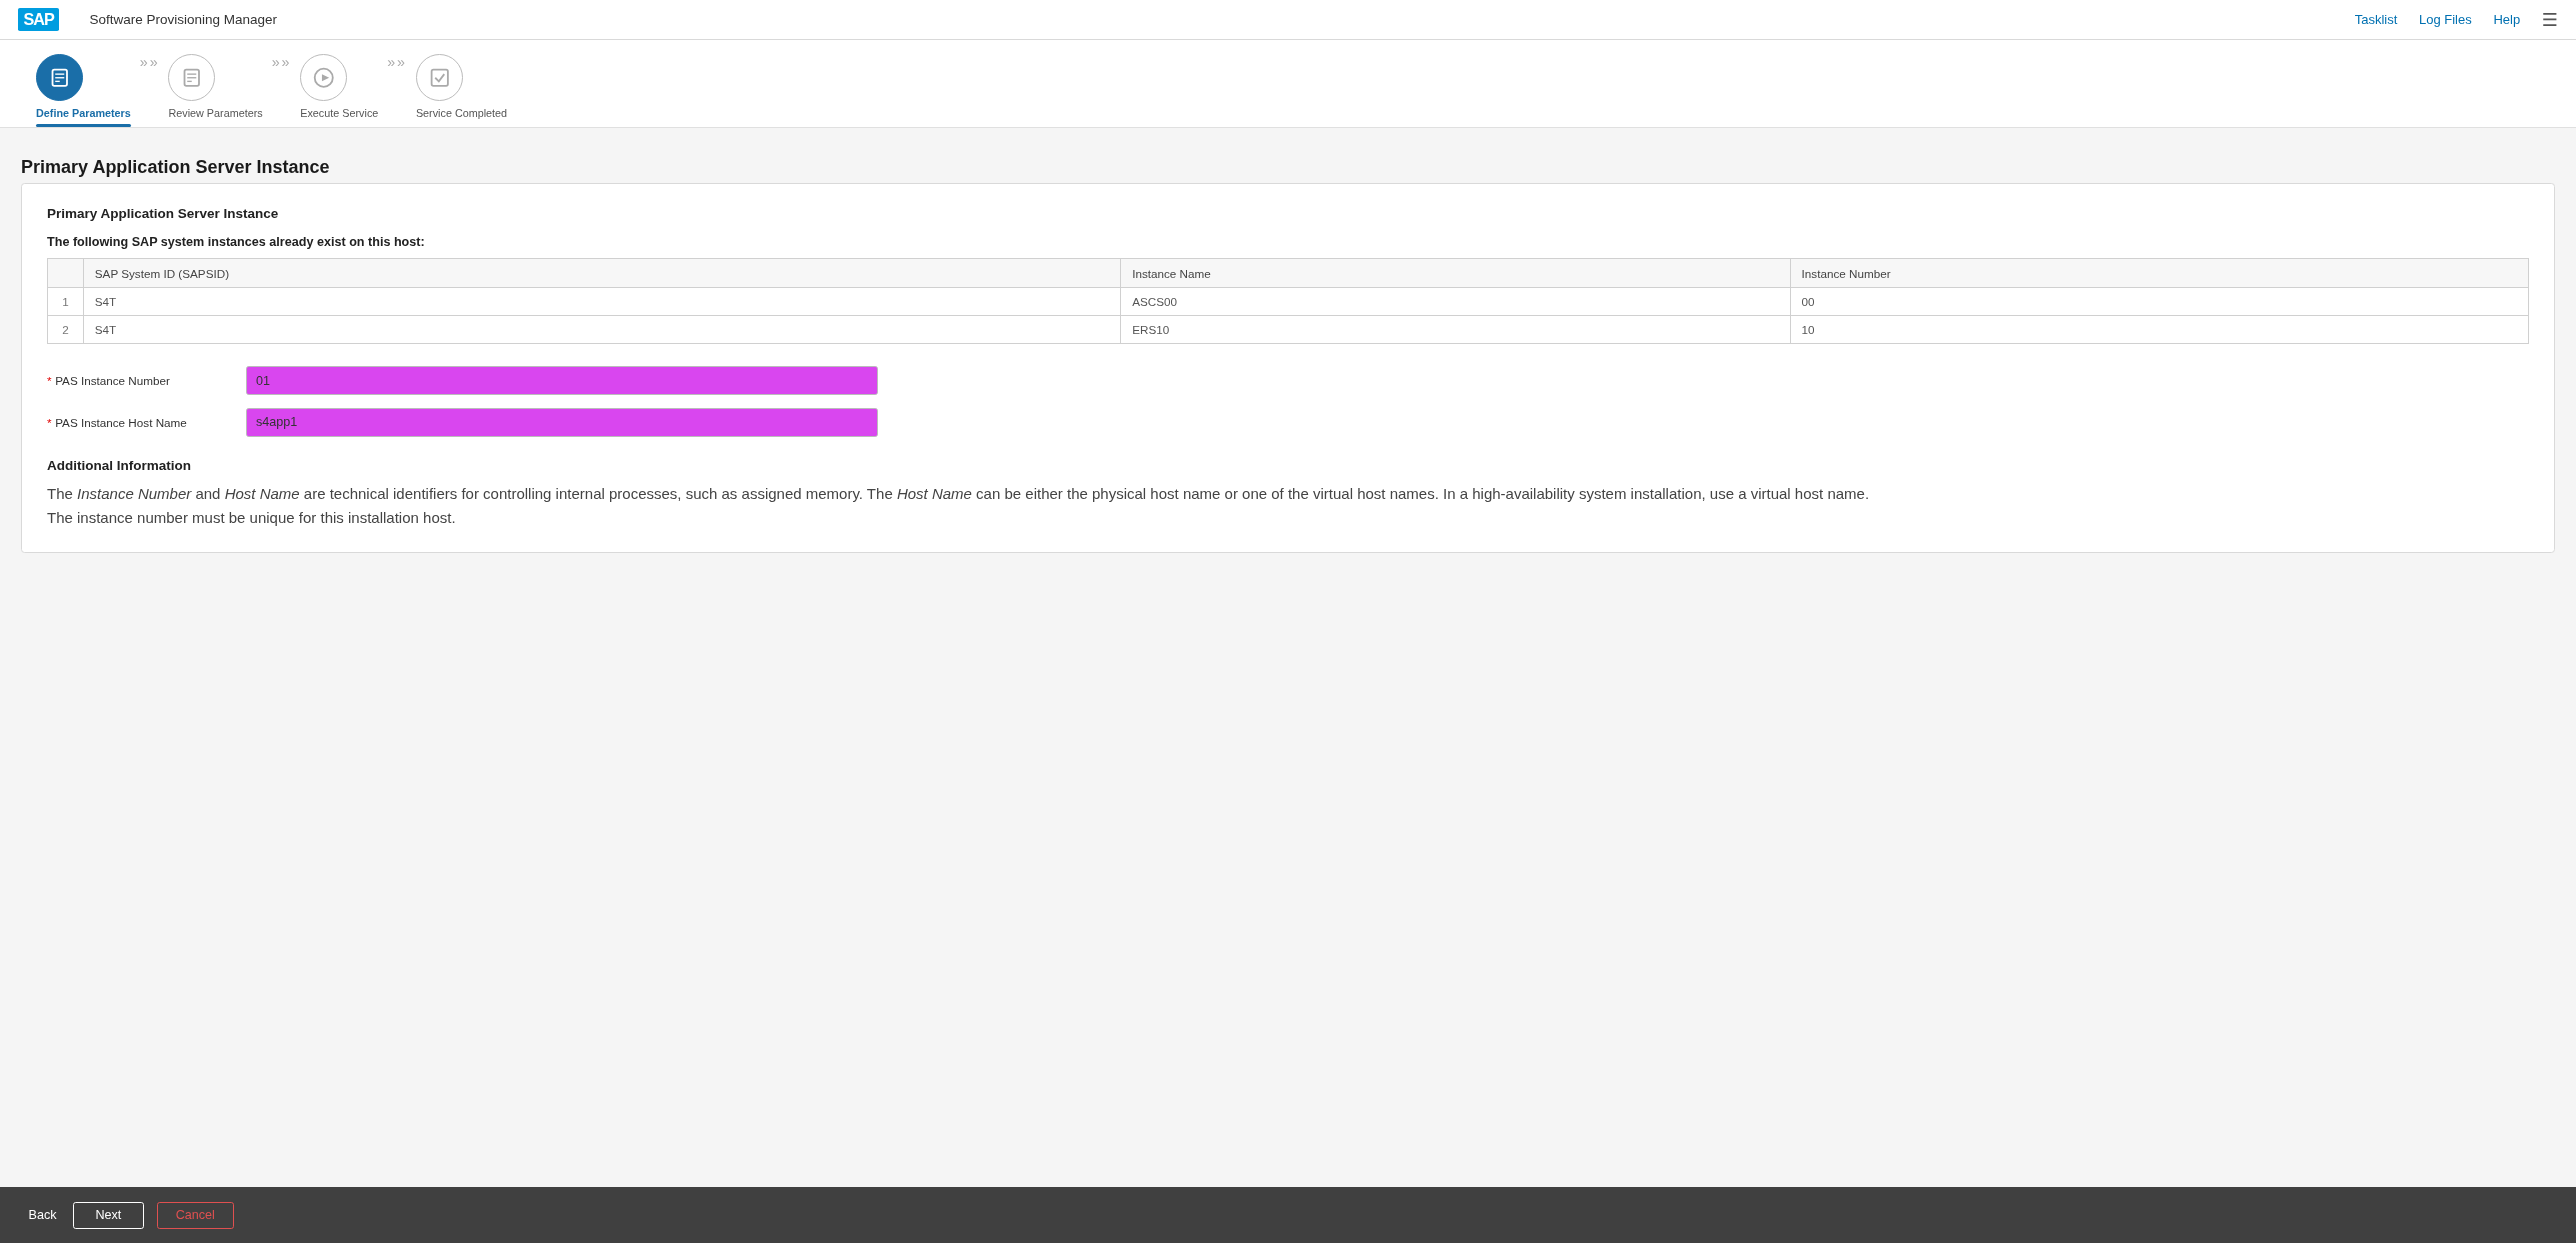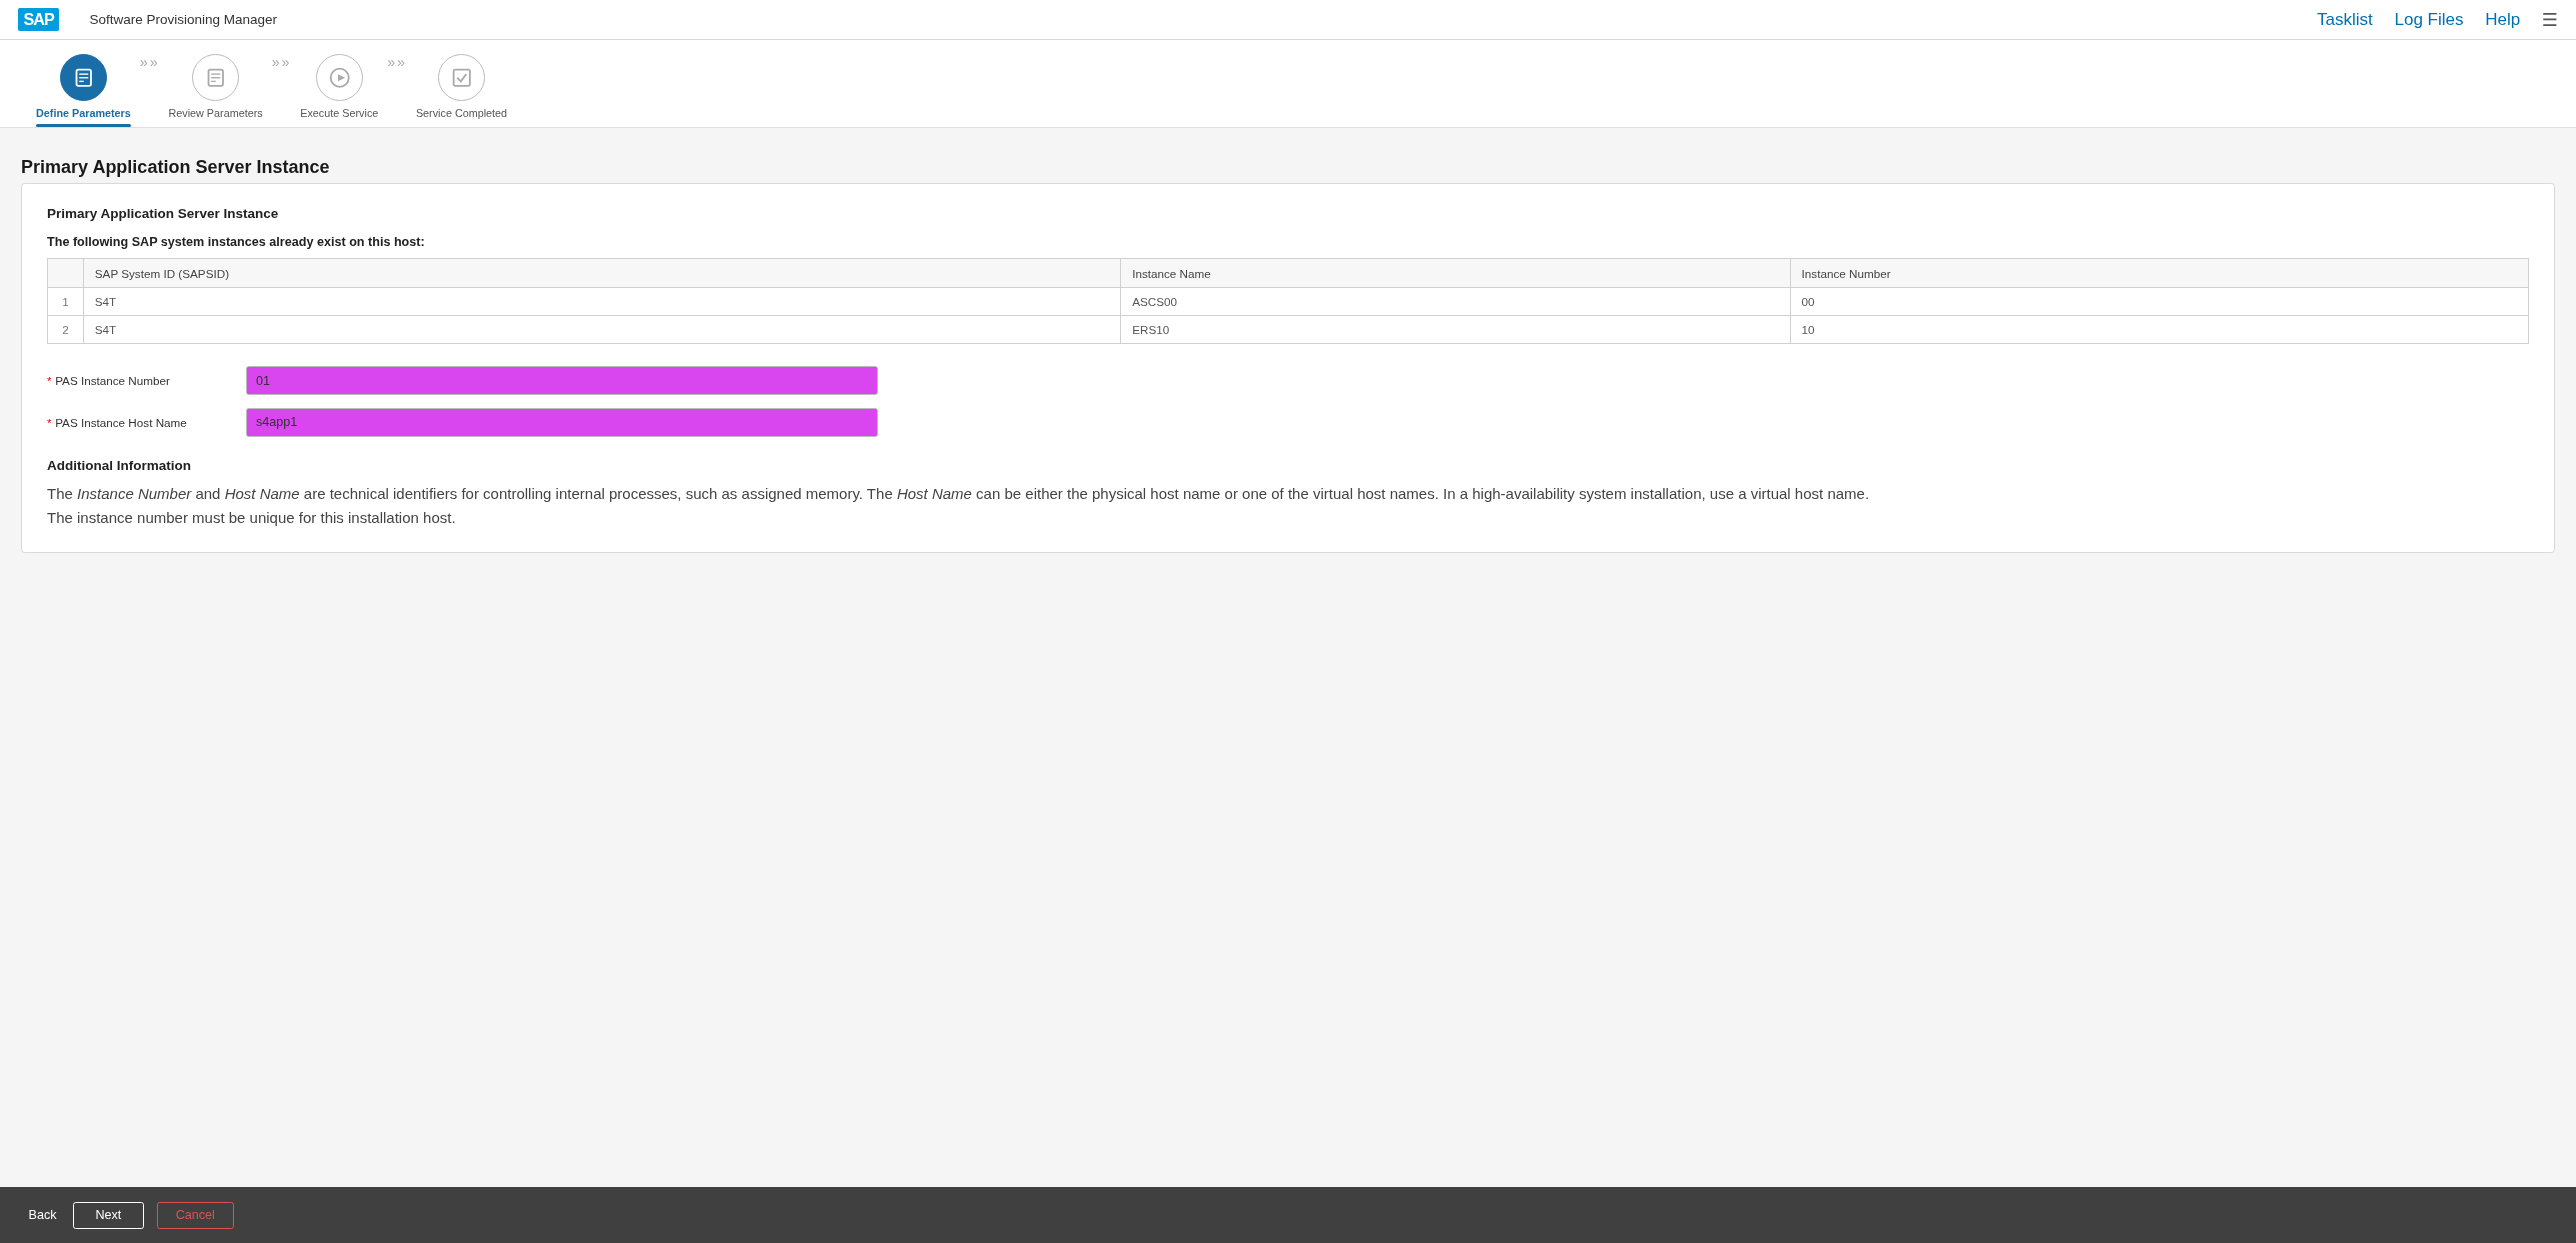--- a/index.html
+++ b/index.html
@@ -36,41 +36,41 @@
     }
     .header-right {
       margin-left: auto;
       display: flex;
       align-items: center;
       gap: 21.7px;
     }
     .header-right a {
       text-decoration: none;
       color: #0070b1;
-      font-size: 17px;
+      font-size: 13px;
     }
     .hamburger {
       font-size: 18px;
       color: #555;
       cursor: pointer;
     }
 
     
     .stepper-bar {
       background: #fff;
       border-bottom: 0.9px solid #e0e0e0;
       padding: 14.4px 36px 0;
       display: flex;
       align-items: flex-start;
       flex-shrink: 0;
     }
     .step {
       display: flex;
       flex-direction: column;
-      align-items: center;
+      align-items: flex-start;
       position: relative;
     }
     .step-icon {
       width: 47px;
       height: 47px;
       border-radius: 50%;
       display: flex;
       align-items: center;
       justify-content: center;
       border: 1.8px solid #ccc;

